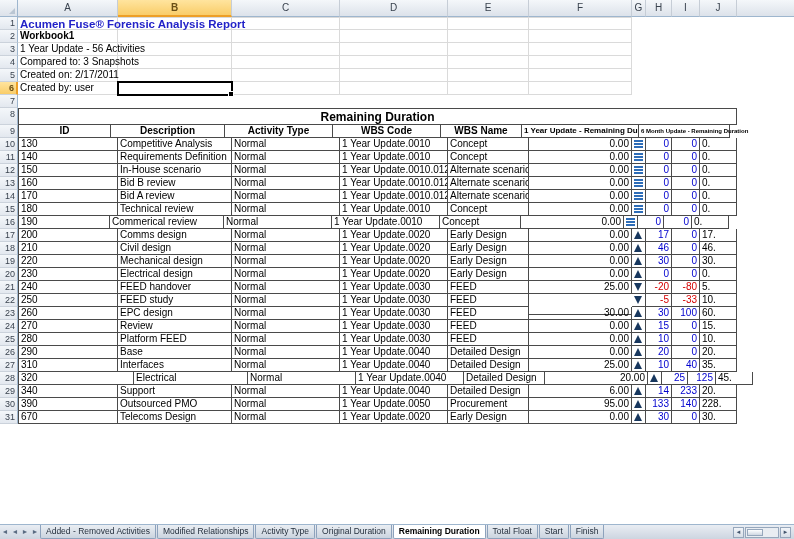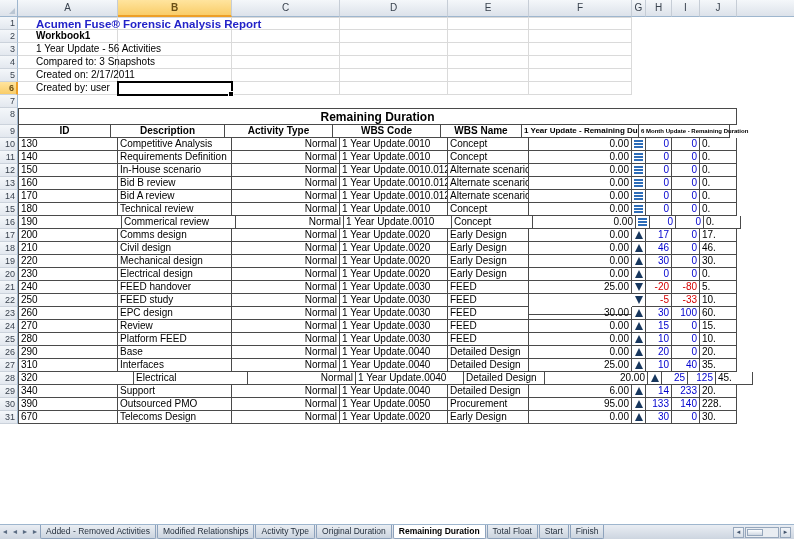--- a/index.html
+++ b/index.html
@@ -12,31 +12,31 @@
   .corner::after{content:"";position:absolute;right:2px;bottom:2px;width:0;height:0;border-left:6px solid transparent;border-bottom:6px solid #BAC6D3;}
   .colhdr{flex:none;background:linear-gradient(#F4F7FA,#DCE2EA);border-right:1px solid #C6CDD6;border-bottom:1px solid #9EB6CE;text-align:center;line-height:16px;font-size:10px;color:#39424E;}
   .colhdr.sel{background:linear-gradient(#FFE49E,#F9CD69);border-bottom:2px solid #ED9F26;color:#6A4F16;font-weight:bold;}
   .colhdr.fill{flex:1;border-right:none;}
   .srow{display:flex;height:13px;}
   .rnum{width:18px;flex:none;background:linear-gradient(to bottom,#F4F7FA,#E3E8EF);border-right:1px solid #9EB6CE;border-bottom:1px solid #CBD2DB;font-size:9px;line-height:12px;text-align:right;padding-right:2px;color:#39424E;}
   .rnum.sel{background:linear-gradient(#FFE49E,#F9CD69);border-right:2px solid #ED9F26;color:#6A4F16;font-weight:bold;}
   .cell{flex:none;font-size:10px;line-height:12px;}
   .icell{border-right:1px solid #DADADA;border-bottom:1px solid #DADADA;overflow:visible;}
   .itop{border-top:1px solid #DADADA;}
-  .info-text{position:relative;z-index:2;white-space:nowrap;padding-left:18px;display:inline-block;}
+  .info-text{position:relative;z-index:2;white-space:nowrap;padding-left:2px;display:inline-block;}
   .t-title{color:#2323C8;font-weight:bold;font-size:11.5px;}
   .t-bold{font-weight:bold;}
   .tcell{border-right:1px solid #4A4A4A;border-bottom:1px solid #4A4A4A;overflow:hidden;white-space:nowrap;padding:0 2px;}
   .tl{border-left:1px solid #4A4A4A;}
   .tt{border-top:1px solid #4A4A4A;}
   .title-cell{font-weight:bold;font-size:12px;text-align:center;line-height:16px;}
   .hcell{font-weight:bold;text-align:center;}
   .h-shrink-c{font-size:8px;line-height:12px;}
   .h-shrink-l{font-size:6px;line-height:12px;text-align:left;overflow:visible;position:relative;z-index:2;}
-  .al{text-align:left}.ac{text-align:right}.ar{text-align:right}
+  .al{text-align:left}.ac{text-align:left}.ar{text-align:right}
   .blue{color:#0000CE}.red{color:#D40000}
   .ic{display:inline-block;vertical-align:middle;}
   .ic-eq{width:9px;height:8px;background:repeating-linear-gradient(to bottom,#2E6DB8 0 2px,#FFFFFF 2px 3px);}
   .ic-up{width:0;height:0;border-left:4px solid transparent;border-right:4px solid transparent;border-bottom:8px solid #17375E;}
   .ic-down{width:0;height:0;border-left:4px solid transparent;border-right:4px solid transparent;border-top:8px solid #17375E;}
   .selbox{position:absolute;left:117px;top:81px;width:116px;height:15px;border:2px solid #000;z-index:6;}
   .selbox::after{content:"";position:absolute;right:-3px;bottom:-3px;width:4px;height:4px;background:#000;border:1px solid #fff;}
   .tabbar{height:15px;flex:none;background:linear-gradient(#E9EDF3,#CDD5E0);border-top:1px solid #9EB6CE;display:flex;align-items:stretch;font-size:8.5px;}
   .tabnav{flex:none;width:10px;text-align:center;line-height:14px;font-size:7px;color:#5B6C83;}
   .tabs{display:flex;flex:1;min-width:0;overflow:hidden;}
@@ -221,21 +221,21 @@
           <div class="cell tcell al" style="width: 108px;">1 Year Update.0010</div>
           <div class="cell tcell al" style="width: 81px;">Concept</div>
           <div class="cell tcell ar" style="width: 103px;">0.00</div>
           <div class="cell tcell ac" style="width: 14px;"><span class="ic ic-eq"></span></div>
           <div class="cell tcell ar blue" style="width: 26px;">0</div>
           <div class="cell tcell ar blue" style="width: 28px;">0</div>
           <div class="cell tcell al" style="width: 37px;">0.</div>
         </div>
         <div class="srow">
           <div class="rnum">16</div>
-          <div class="cell tcell al tl" style="width: 104px;">190</div>
+          <div class="cell tcell al tl" style="width: 92px;">190</div>
           <div class="cell tcell al" style="width: 114px;">Commerical review</div>
           <div class="cell tcell ac" style="width: 108px;">Normal</div>
           <div class="cell tcell al" style="width: 108px;">1 Year Update.0010</div>
           <div class="cell tcell al" style="width: 81px;">Concept</div>
           <div class="cell tcell ar" style="width: 103px;">0.00</div>
           <div class="cell tcell ac" style="width: 14px;"><span class="ic ic-eq"></span></div>
           <div class="cell tcell ar blue" style="width: 26px;">0</div>
           <div class="cell tcell ar blue" style="width: 28px;">0</div>
           <div class="cell tcell al" style="width: 37px;">0.</div>
         </div>

